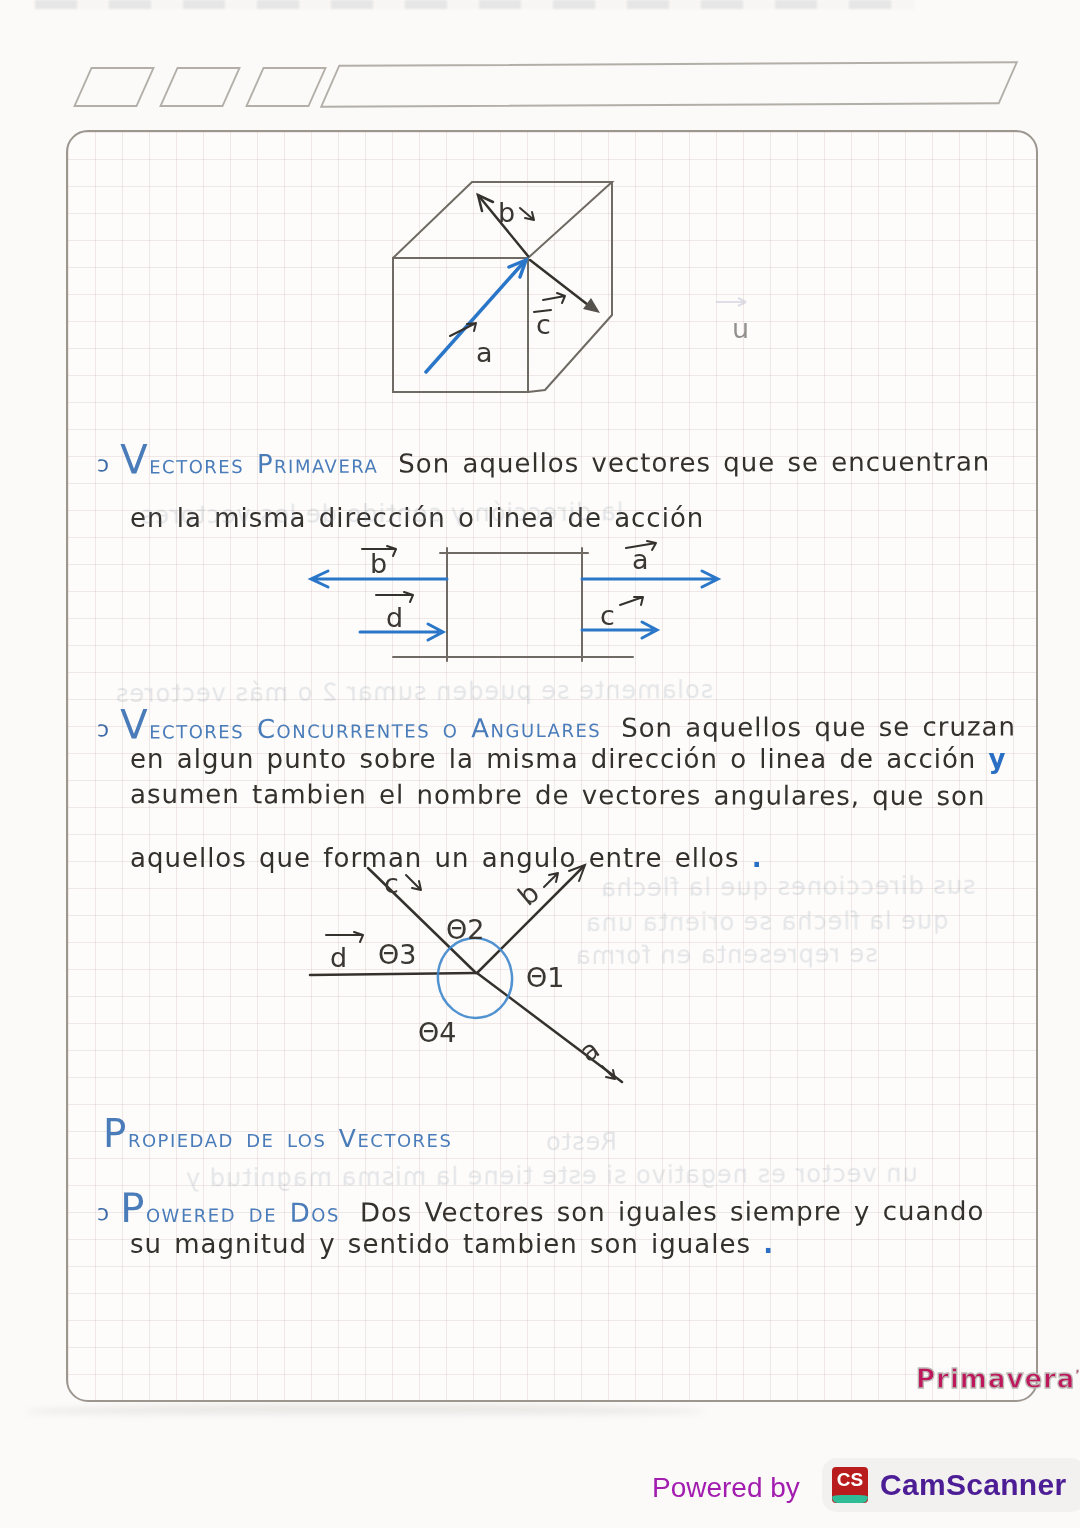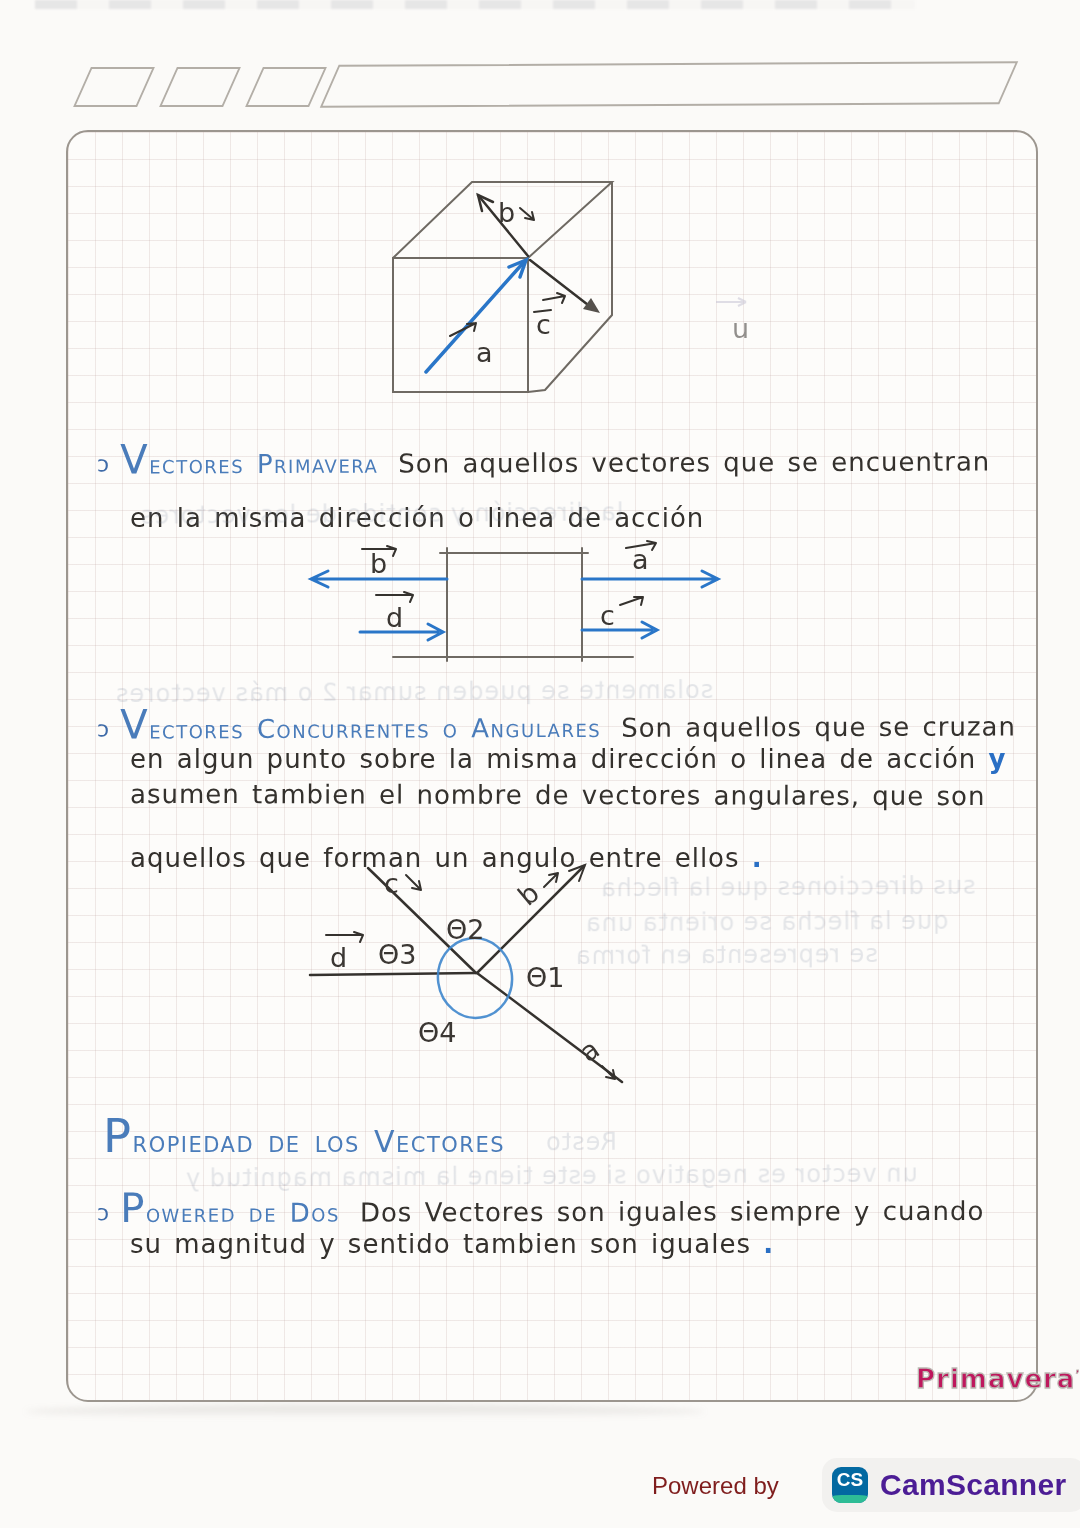--- a/index.html
+++ b/index.html
@@ -42,21 +42,21 @@
   
   .hw {
     position:absolute; white-space:nowrap;
     color:#34312d; font-size:26px; letter-spacing:1px; word-spacing:3px;
   }
   .hw-blue { color:#4a7cba; }
   .bullet { color:#3f6ba8; font-size:22px; margin-right:10px; vertical-align:2px; }
   .dropcap { display:inline-block; font-variant:small-caps; letter-spacing:1.5px; }
   .dropcap::first-letter { font-size:1.55em; line-height:0.8; }
   .gap { display:inline-block; width:20px; }
-  .big-heading { font-size:30px; }
+  .big-heading { font-size:25px; }
   .blue-mark { color:#2a6fc4; font-weight:bold; }
   
   .bleed {
     position:absolute; white-space:nowrap;
     color:#7e8aa0; opacity:0.20; font-size:24px; letter-spacing:1px;
     transform:scaleX(-1) rotate(0.4deg); filter:blur(0.7px);
   }
   
   svg { position:absolute; overflow:visible; }
   svg text { font-family:"DejaVu Sans", sans-serif; fill:#3b3733; font-size:27px; }
@@ -67,30 +67,30 @@
   
   .watermark {
     position:absolute; left:916px; top:1364px;
     font-size:26px; font-weight:bold; letter-spacing:1px;
     color:#be185d; -webkit-text-stroke:1.3px #bcb8b3;
     text-shadow:0 1px 2px rgba(0,0,0,0.06);
   }
   .watermark sup { font-size:11px; -webkit-text-stroke:0.8px #bcb8b3; }
   .powered-by {
     position:absolute; left:652px; top:1472px;
-    color:#7f1d1d; font-size:24px; font-family:"Liberation Sans", sans-serif;
+    color:#a21caf; font-size:28px; font-family:"Liberation Sans", sans-serif;
   }
   .cs-pill {
     position:absolute; left:822px; top:1458px; height:54px;
     display:flex; align-items:center; gap:12px;
     padding:0 20px 0 10px; border-radius:15px; background:#f2f1ef;
   }
   .cs-icon {
-    position:relative; width:36px; height:36px; border-radius:9px;
-    background:#0369a1; overflow:hidden; flex:0 0 auto;
+    position:relative; width:36px; height:36px; border-radius:4px;
+    background:#b91c1c; overflow:hidden; flex:0 0 auto;
   }
   .cs-icon .letters {
     position:absolute; top:2px; left:0; width:100%; text-align:center;
     color:#ffffff; font-weight:bold; font-size:19px;
     font-family:"Liberation Sans", sans-serif;
   }
   .cs-icon .swoosh {
     position:absolute; bottom:0; left:0; width:100%; height:8px;
     background:#2ebd96; border-radius:40% 40% 9px 9px;
   }

